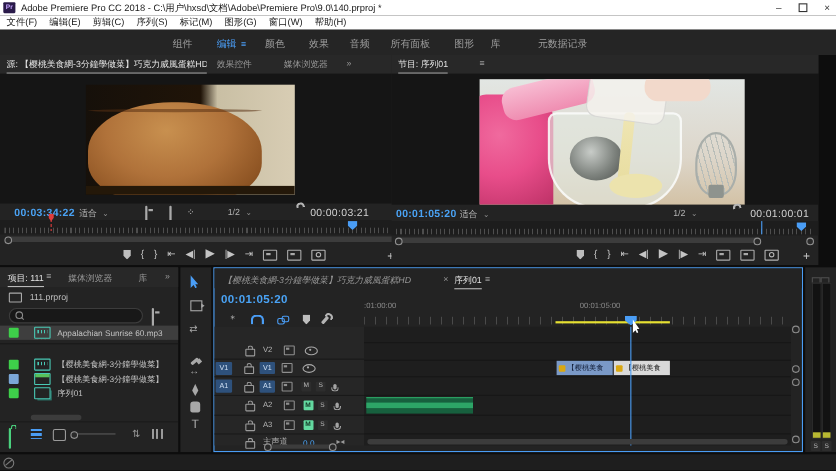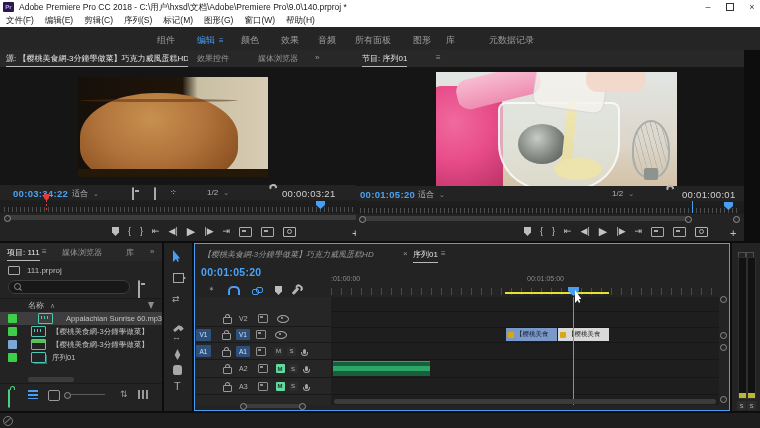--- a/index.html
+++ b/index.html
@@ -295,21 +295,21 @@
         <span class="abs" style="left:10px;top:8px;width:3px;height:1px;background:#8a8a8a;transform:rotate(45deg);"></span>
       </div>
       <span class="abs i-box" style="left:138px;top:2px;"><span class="inner"></span></span>
     </div>
     <div class="abs flex" style="left:0;top:55px;width:162px;height:13px;border-top:1px solid #1a1a1a;border-bottom:1px solid #1a1a1a;">
       <span style="font-size:8px;color:#bfbfbf;margin-left:28px;">名称</span>
       <span style="font-size:7px;color:#8f8f8f;margin-left:6px;">∧</span>
       <span class="abs" style="left:148px;top:3px;width:6px;height:7px;background:#8f8f8f;clip-path:polygon(50% 0,100% 100%,0 100%);transform:rotate(180deg);"></span>
     </div>
 
-    <div class="abs prow" style="top:69px;background:#3e3e3e;justify-content:space-between;">
+    <div class="abs prow" style="top:53px;background:#3e3e3e;">
       <span class="lbl" style="background:#3ecf4a;"></span>
       <span class="ic-media wave"></span>
       <span class="nm ell">Appalachian Sunrise 60.mp3</span>
     </div>
     <div class="abs prow" style="top:82px;">
       <span class="lbl" style="background:#3ecf4a;"></span>
       <span class="ic-media wave"></span>
       <span class="nm ell">【樱桃美食網-3分鐘學做菜】巧克力威風蛋糕HD.mp4</span>
     </div>
     <div class="abs prow" style="top:95px;">
@@ -410,20 +410,26 @@
 
       <div class="abs flex" style="left:0;top:81px;width:136px;height:16px;border-bottom:1px solid #191919;">
         <span class="i-lock" style="margin-left:28px;"></span>
         <span class="tname" style="margin-left:7px;">A3</span>
         <span class="i-sync" style="margin-left:10px;"></span>
         <span class="trkbtn on" style="margin-left:8px;">M</span>
         <span class="trkbtn" style="margin-left:4px;">S</span>
         <span class="i-mic" style="margin-left:7px;"></span>
       </div>
 
+      <div class="abs flex" style="left:0;top:98px;width:136px;height:14px;">
+        <span class="i-lock" style="margin-left:28px;"></span>
+        <span class="tname" style="margin-left:7px;font-size:7.5px;">主声道</span>
+        <span style="margin-left:14px;font-size:7.5px;color:#4aa3f5;">0.0</span>
+        <span style="margin-left:20px;font-size:7px;color:#9a9a9a;">▸◂</span>
+      </div>
       <div class="abs sbar" style="left:46px;top:107px;width:62px;height:4px;"></div>
       <div class="abs knob" style="left:45px;top:106px;"></div>
       <div class="abs knob" style="left:104px;top:106px;"></div>
     </div>
 
     <div class="abs" style="left:136px;top:53px;width:388px;height:108px;background:#1e1e1e;">
       <div class="abs" style="left:0;top:14px;width:388px;height:15px;border-bottom:1px solid #171717;border-top:1px solid #171717;"></div>
       <div class="abs" style="left:0;top:30px;width:388px;height:15px;border-bottom:1px solid #171717;">
         <div class="abs flex" style="left:175px;top:1px;width:51px;height:13px;background:#7a99c7;">
           <span class="fxdot" style="margin-left:2px;"></span>

